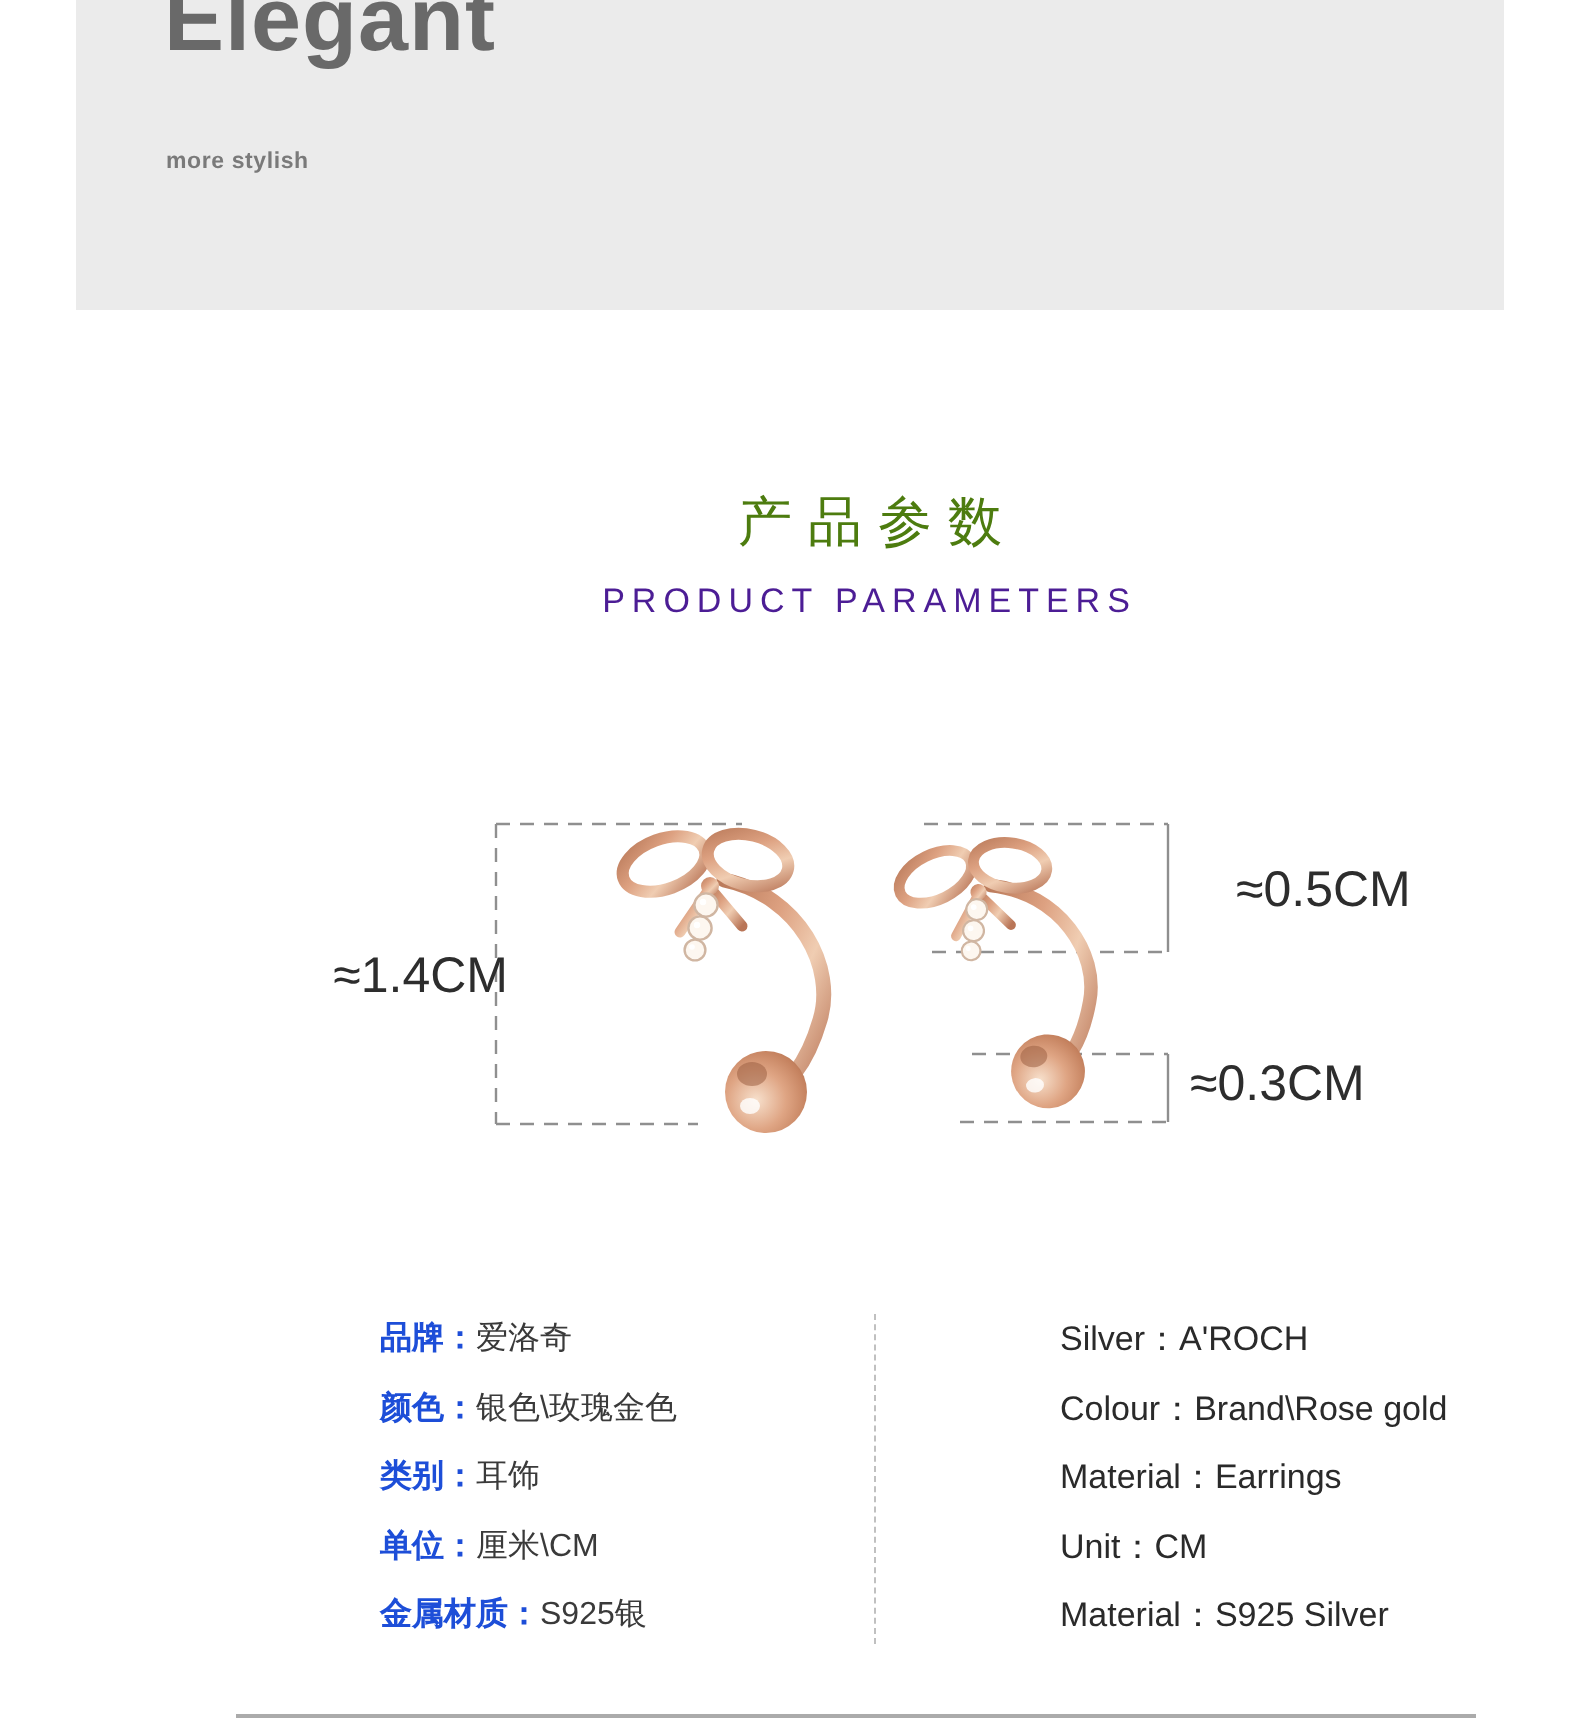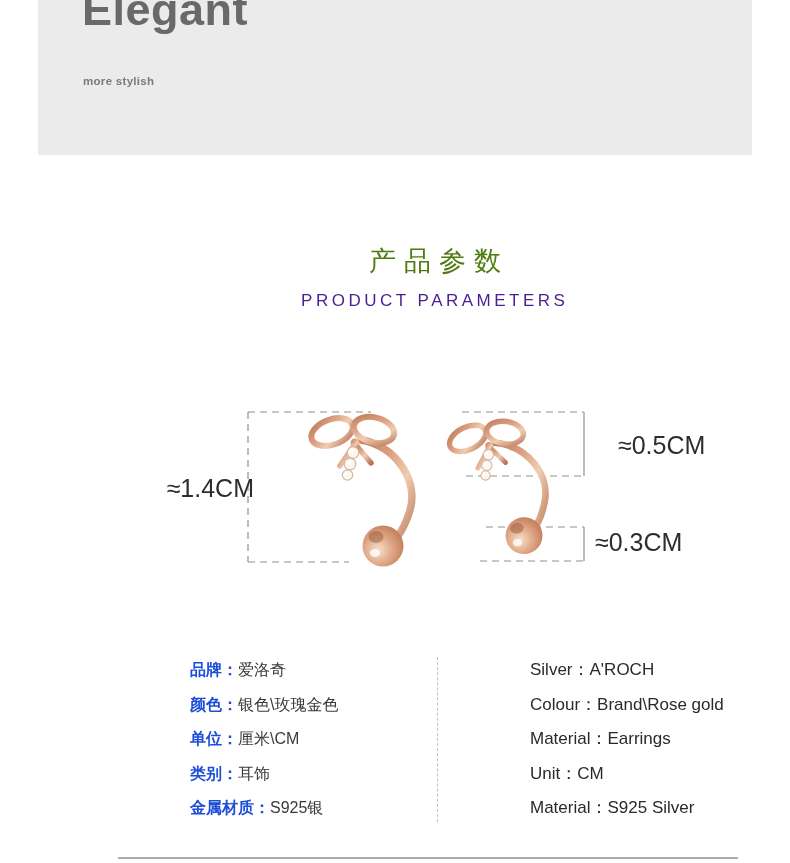--- a/index.html
+++ b/index.html
@@ -145,24 +145,24 @@
   </section>
 
   <section class="col col-cn">
     <div class="row">
       <span class="lbl">品牌：</span><span class="val">爱洛奇</span>
     </div>
     <div class="row">
       <span class="lbl">颜色：</span><span class="val">银色\玫瑰金色</span>
     </div>
     <div class="row">
-      <span class="lbl">单位：</span><span class="val">厘米\CM</span>
+      <span class="lbl">类别：</span><span class="val">耳饰</span>
     </div>
     <div class="row">
-      <span class="lbl">类别：</span><span class="val">耳饰</span>
+      <span class="lbl">单位：</span><span class="val">厘米\CM</span>
     </div>
     <div class="row">
       <span class="lbl">金属材质：</span><span class="val">S925银</span>
     </div>
   </section>
 
   <div class="divider"></div>
 
   <section class="col col-en">
     <div class="row">

